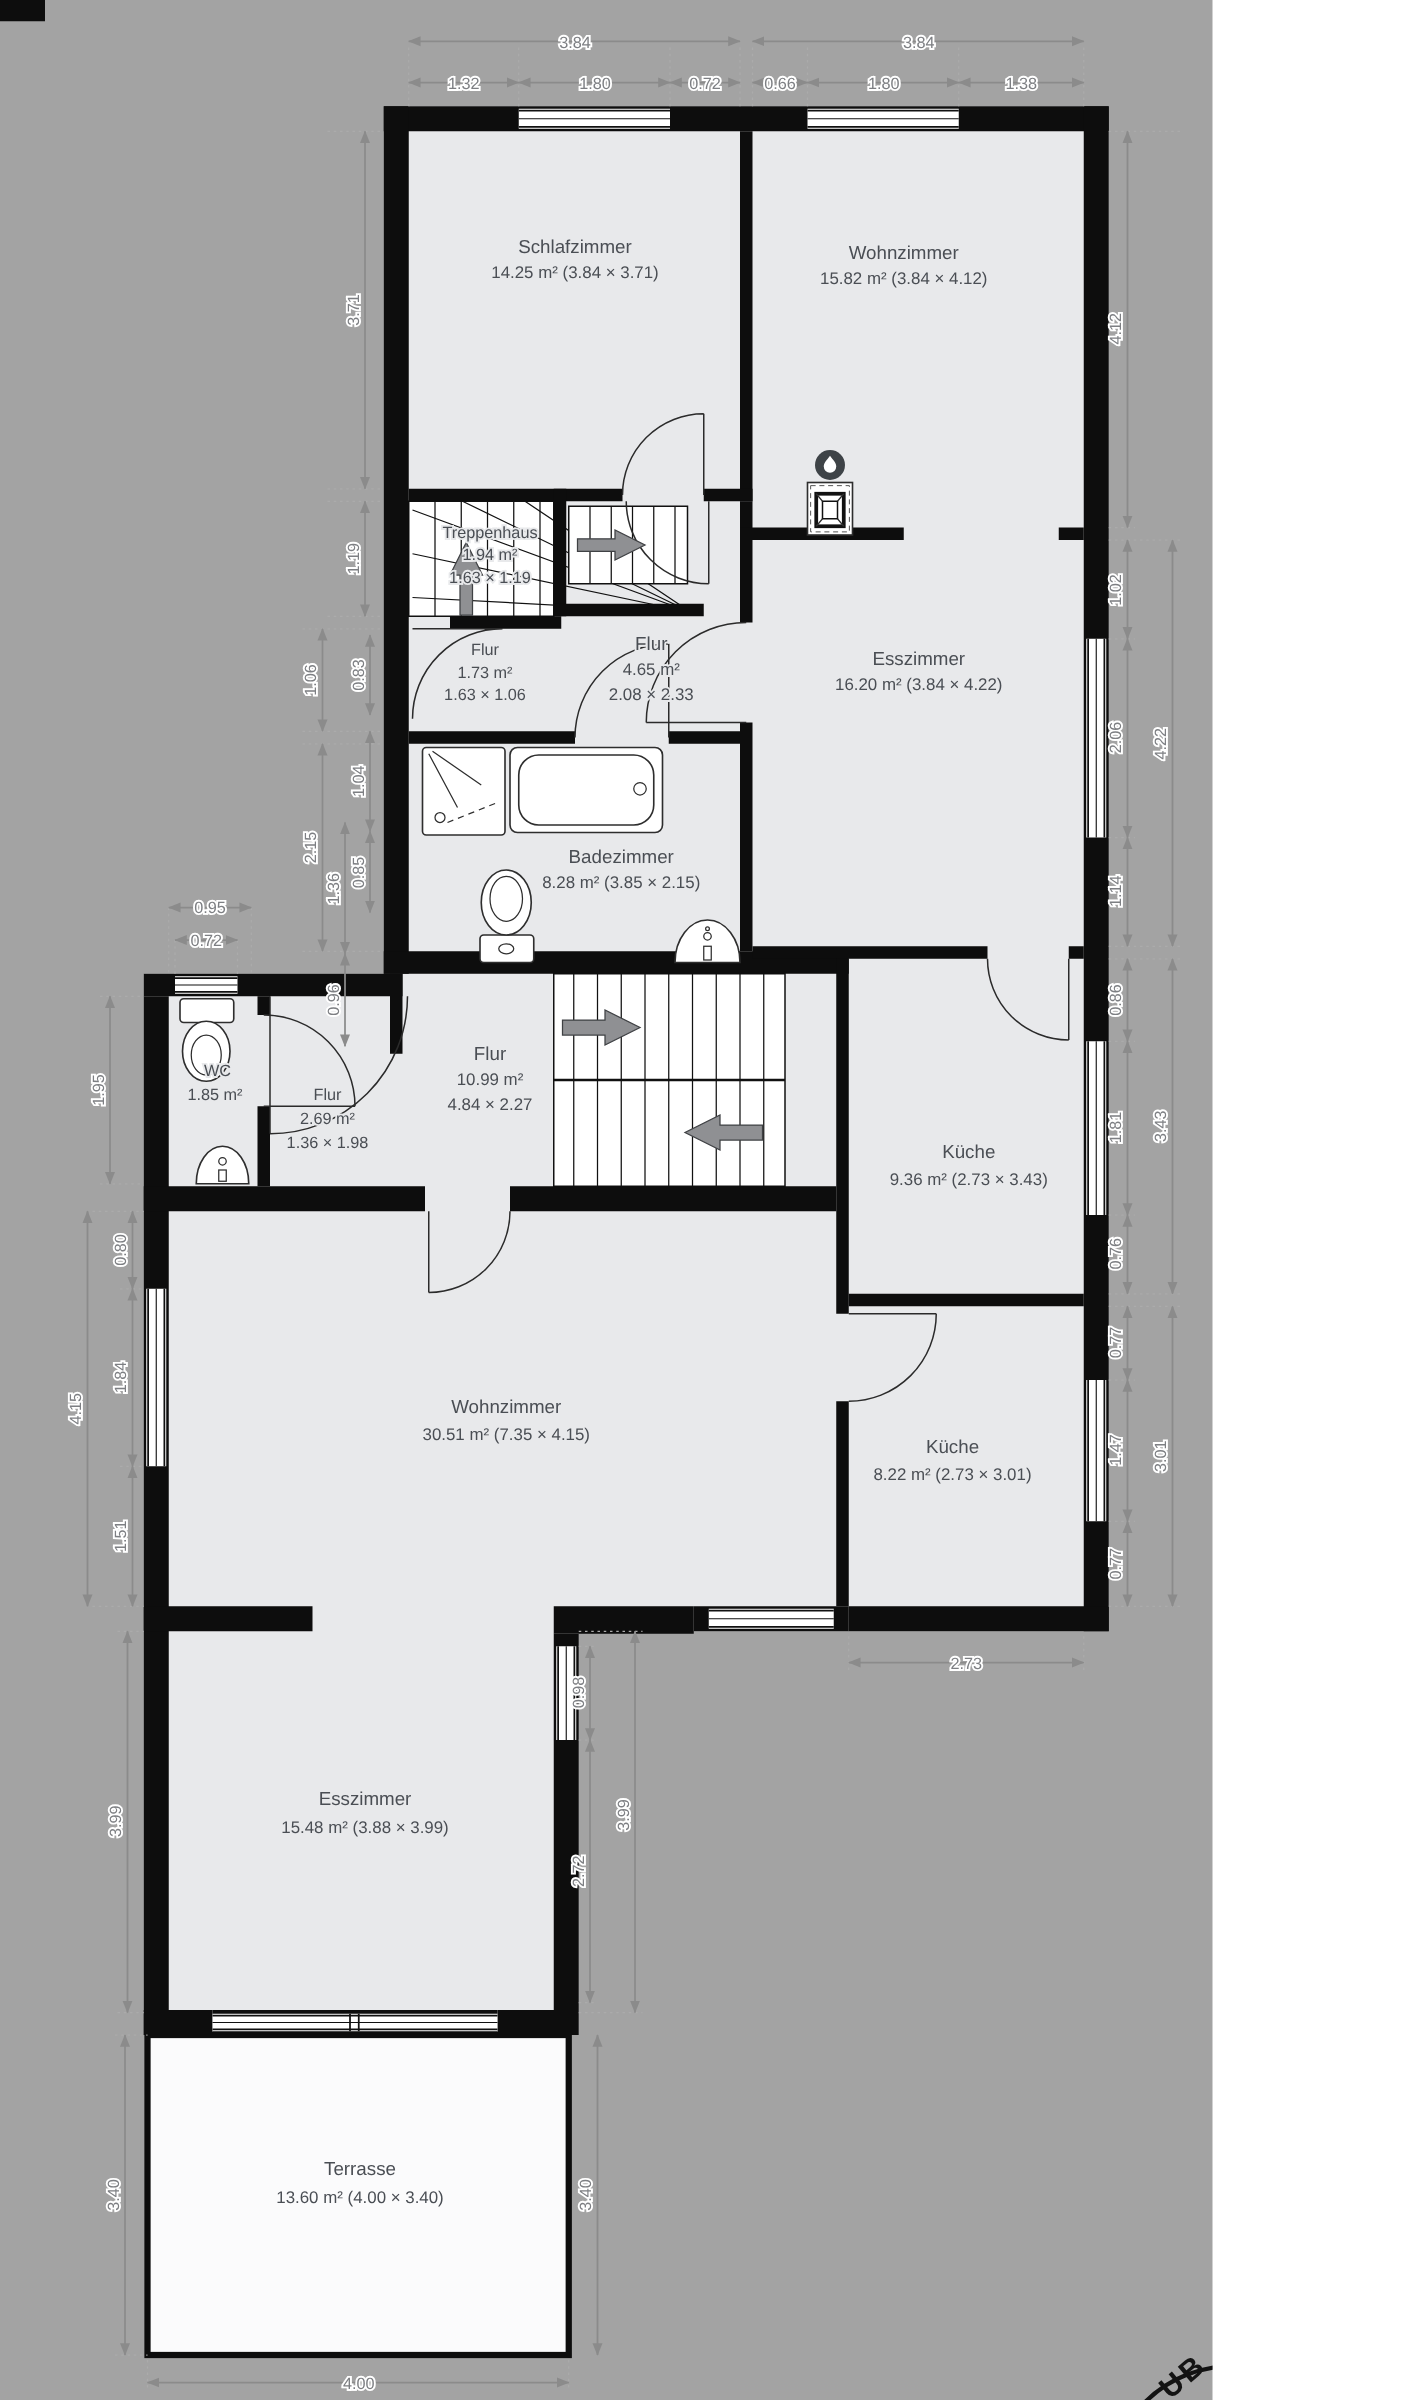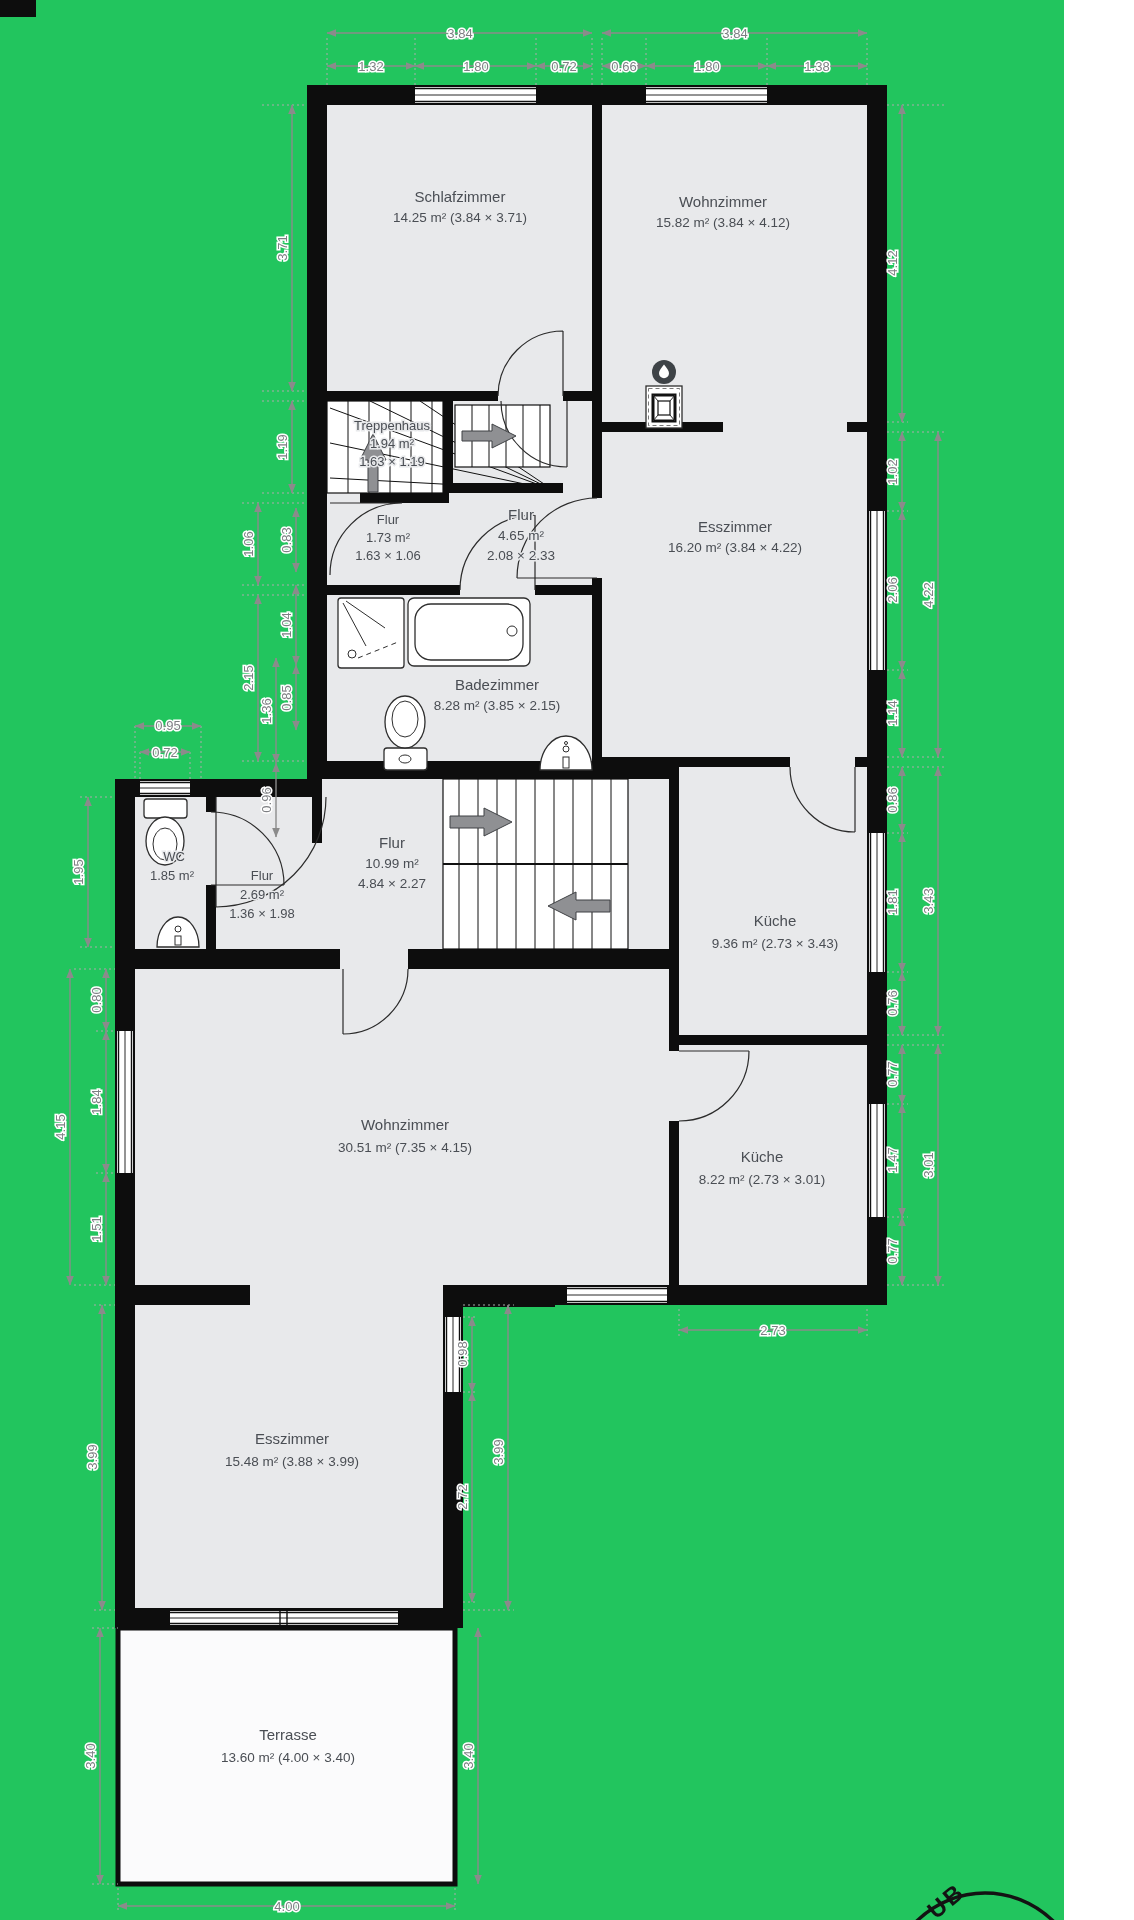--- a/index.html
+++ b/index.html
@@ -1,16 +1,16 @@
 <!DOCTYPE html>
 <html><head>
 <meta charset="utf-8">
 <style>
   html,body{margin:0;padding:0;background:#fff;}
-  .stage{position:relative;width:1064px;height:1920px;background:#22c55e;overflow:hidden;
+  .stage{position:relative;width:970px;height:1920px;background:#a3a3a3;overflow:hidden;
          font-family:"Liberation Sans", sans-serif;}
   svg{display:block}
   .wall{fill:#0d0d0d;}
   .room{fill:#e8e9eb;}
   .dimline{stroke:#8b8b8b;stroke-width:1.4;fill:none;}
   .ext{stroke:#ababab;stroke-width:1;stroke-dasharray:2 3;fill:none;}
   .dimtext{font-size:13px;fill:#7d7f83;text-anchor:middle;
            paint-order:stroke;stroke:#ffffff;stroke-width:3px;}
   .roomname{font-size:15px;fill:#4a4e54;text-anchor:middle;
             paint-order:stroke;stroke:#e8e9eb;stroke-width:0;}

